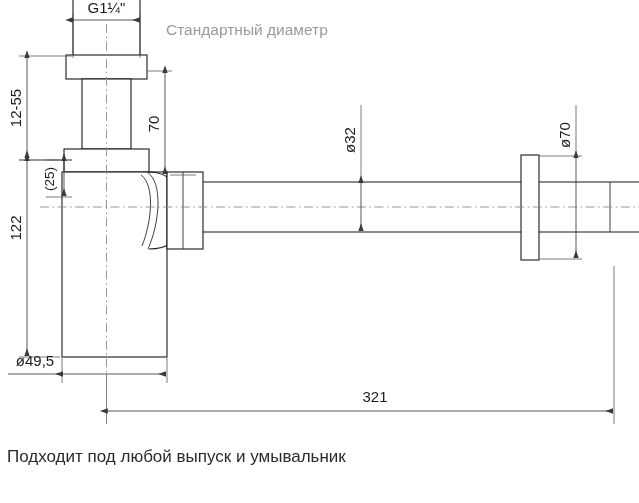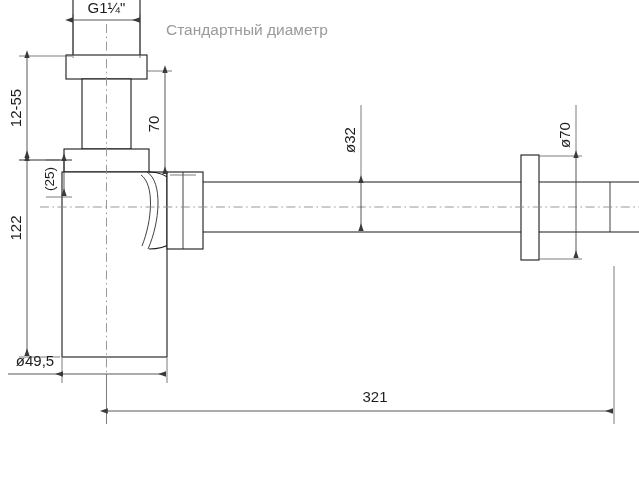--- a/index.html
+++ b/index.html
@@ -150,14 +150,15 @@
 
     <g>
       <path d="M106.5,374 L106.5,424" class="extline"></path>
       <path d="M614,266 L614,424" class="extline"></path>
       <path d="M107.5,411 L613,411" class="dimline" marker-start="url(#arrOut)" marker-end="url(#arrIn)"></path>
       <text class="dimtext" x="375" y="398" text-anchor="middle">321</text>
     </g>
 
   </svg>
 
+  <div class="caption-text">Подходит под любой выпуск и умывальник</div>
 
 </div>
 
 </body></html>

